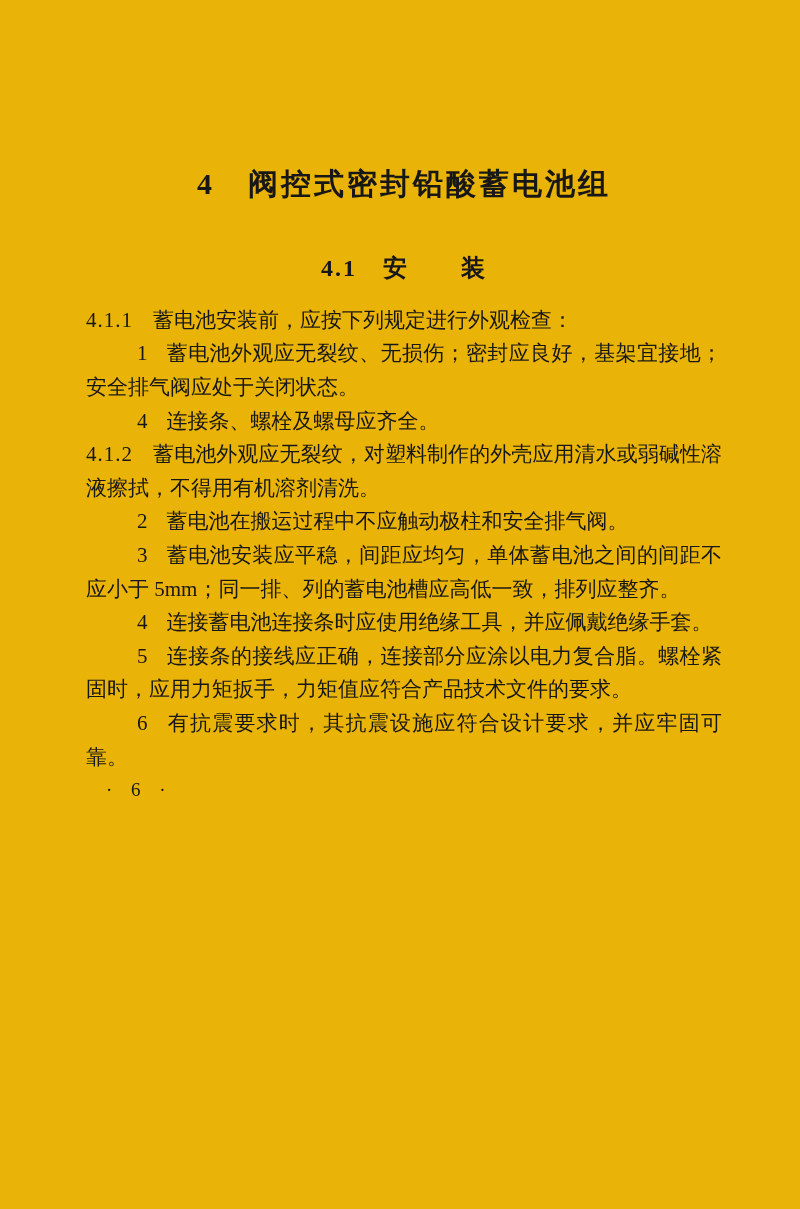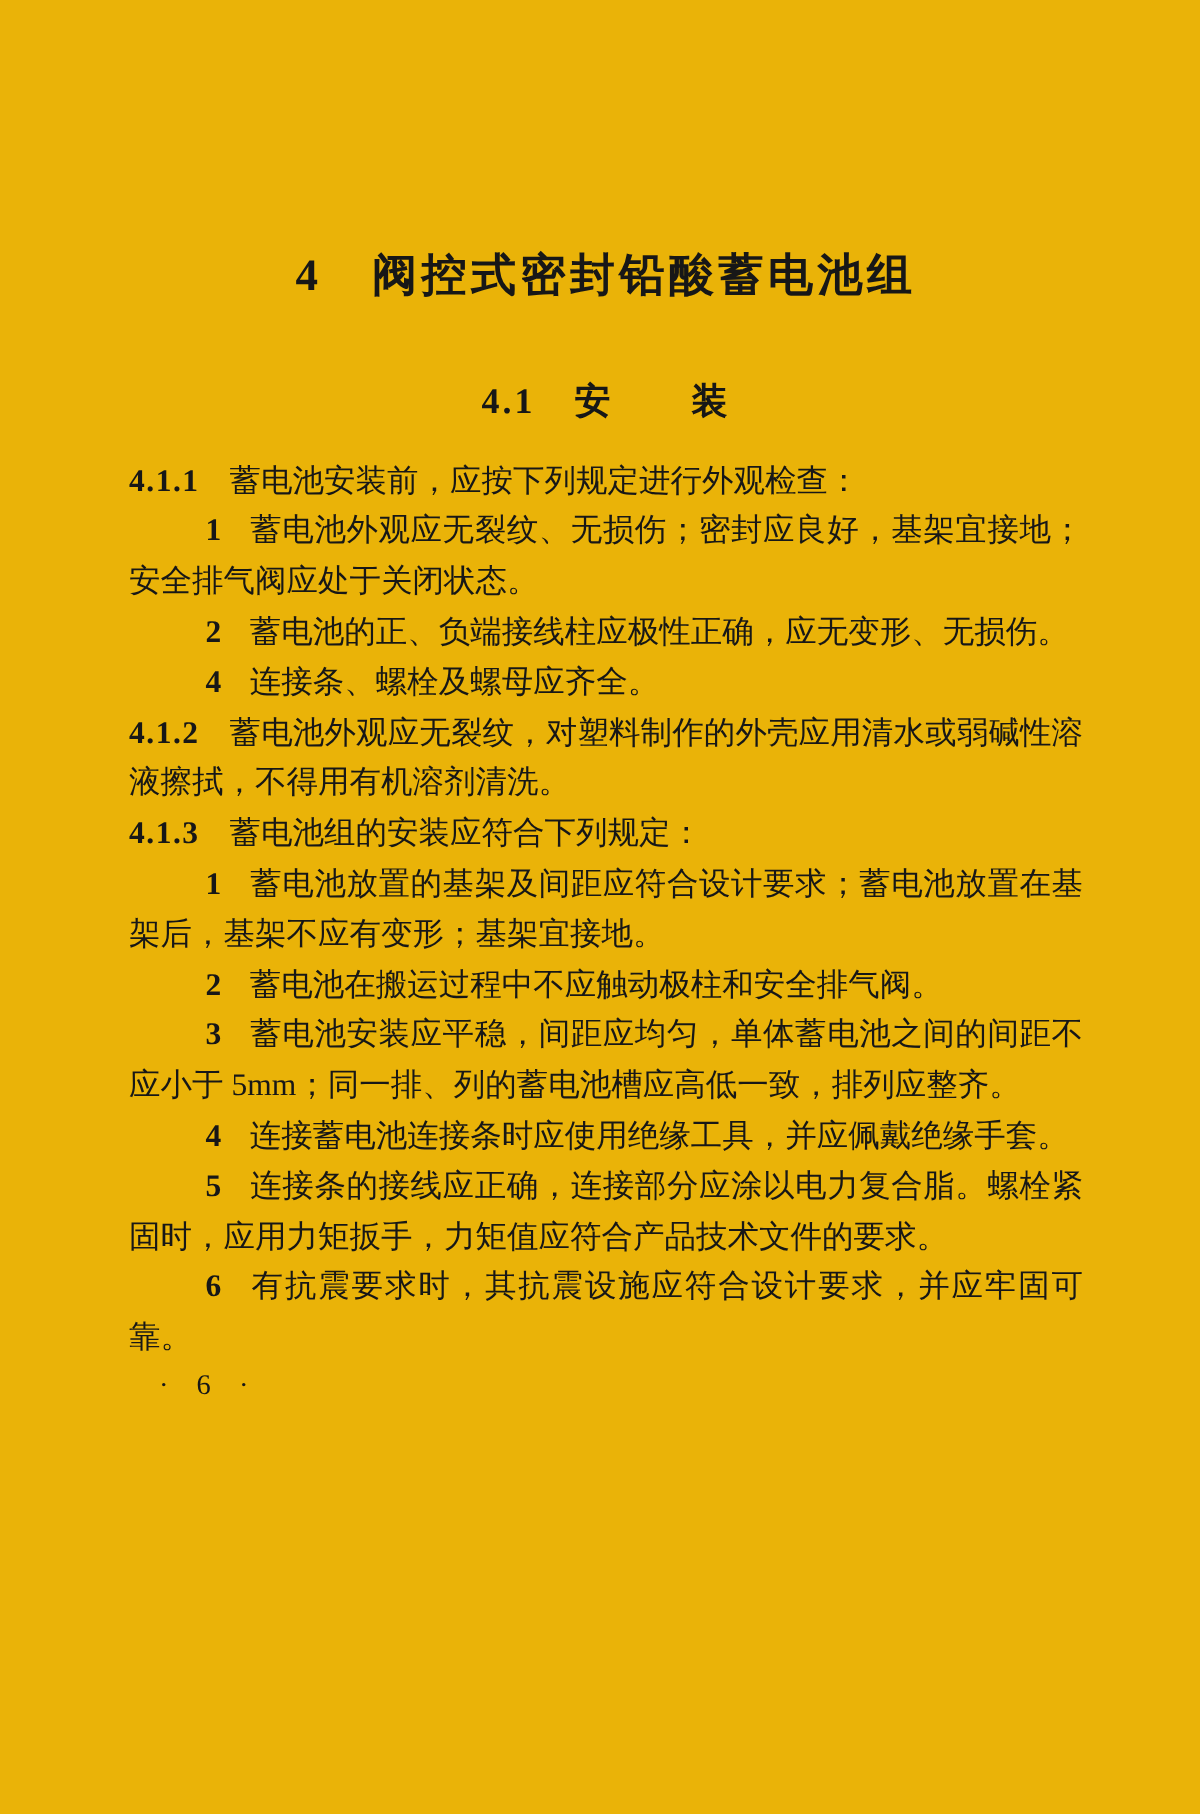--- a/index.html
+++ b/index.html
@@ -47,21 +47,21 @@
     text-align: justify;
   }
   .para {
     margin: 0;
     padding: 0;
   }
   .para.item {
     text-indent: 51px;
   }
   .para-label {
-    font-weight: bold;
+    font-weight: normal;
     margin-right: 20px;
     letter-spacing: 1px;
   }
   .para.item .para-label {
     margin-right: 18px;
   }
   .page-number {
     margin-top: 5px;
     margin-left: 20px;
     font-size: 19px;
@@ -71,25 +71,22 @@
 </style>
 </head>
 <body>
 
 <div class="page">
   <h1 class="chapter-title">4　阀控式密封铅酸蓄电池组</h1>
   <h2 class="section-title">4.1　安　　装</h2>
   <div class="body-text">
       <p class="para clause"><span class="para-label">4.1.1</span><span class="para-text">蓄电池安装前，应按下列规定进行外观检查：</span></p>
       <p class="para item"><span class="para-label">1</span><span class="para-text">蓄电池外观应无裂纹、无损伤；密封应良好，基架宜接地；安全排气阀应处于关闭状态。</span></p>
-      <p class="para item"><span class="para-label">2</span><span class="para-text">蓄电池的正、负端接线柱应极性正确，应无变形、无损伤。</span></p>
       <p class="para item"><span class="para-label">4</span><span class="para-text">连接条、螺栓及螺母应齐全。</span></p>
       <p class="para clause"><span class="para-label">4.1.2</span><span class="para-text">蓄电池外观应无裂纹，对塑料制作的外壳应用清水或弱碱性溶液擦拭，不得用有机溶剂清洗。</span></p>
-      <p class="para clause"><span class="para-label">4.1.3</span><span class="para-text">蓄电池组的安装应符合下列规定：</span></p>
-      <p class="para item"><span class="para-label">1</span><span class="para-text">蓄电池放置的基架及间距应符合设计要求；蓄电池放置在基架后，基架不应有变形；基架宜接地。</span></p>
       <p class="para item"><span class="para-label">2</span><span class="para-text">蓄电池在搬运过程中不应触动极柱和安全排气阀。</span></p>
       <p class="para item"><span class="para-label">3</span><span class="para-text">蓄电池安装应平稳，间距应均匀，单体蓄电池之间的间距不应小于 5mm；同一排、列的蓄电池槽应高低一致，排列应整齐。</span></p>
       <p class="para item"><span class="para-label">4</span><span class="para-text">连接蓄电池连接条时应使用绝缘工具，并应佩戴绝缘手套。</span></p>
       <p class="para item"><span class="para-label">5</span><span class="para-text">连接条的接线应正确，连接部分应涂以电力复合脂。螺栓紧固时，应用力矩扳手，力矩值应符合产品技术文件的要求。</span></p>
       <p class="para item"><span class="para-label">6</span><span class="para-text">有抗震要求时，其抗震设施应符合设计要求，并应牢固可靠。</span></p>
     </div>
   <div class="page-number">· 6 ·</div>
 </div>
 
 </body></html>

